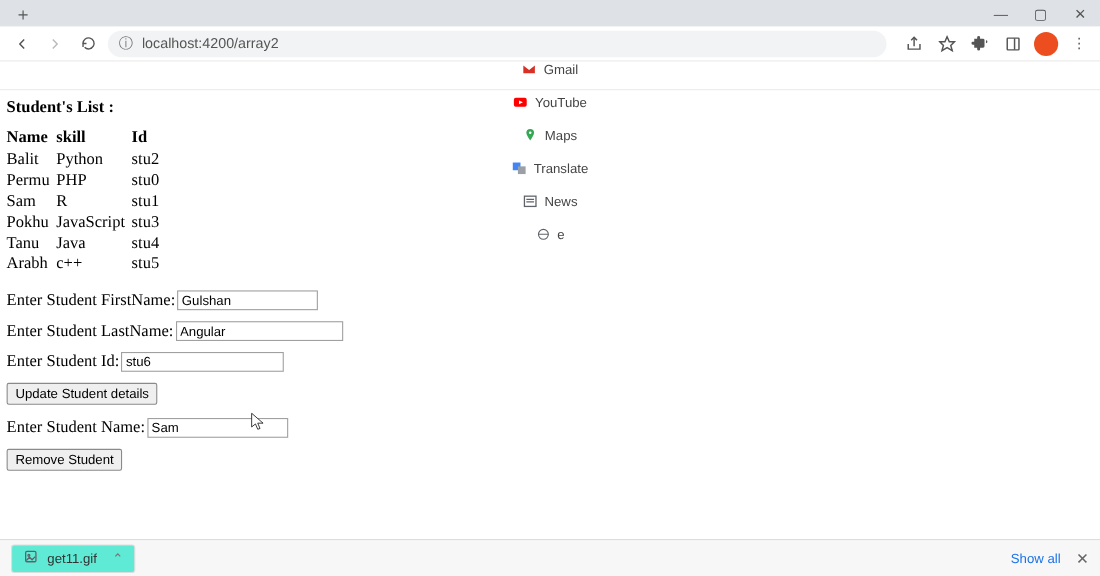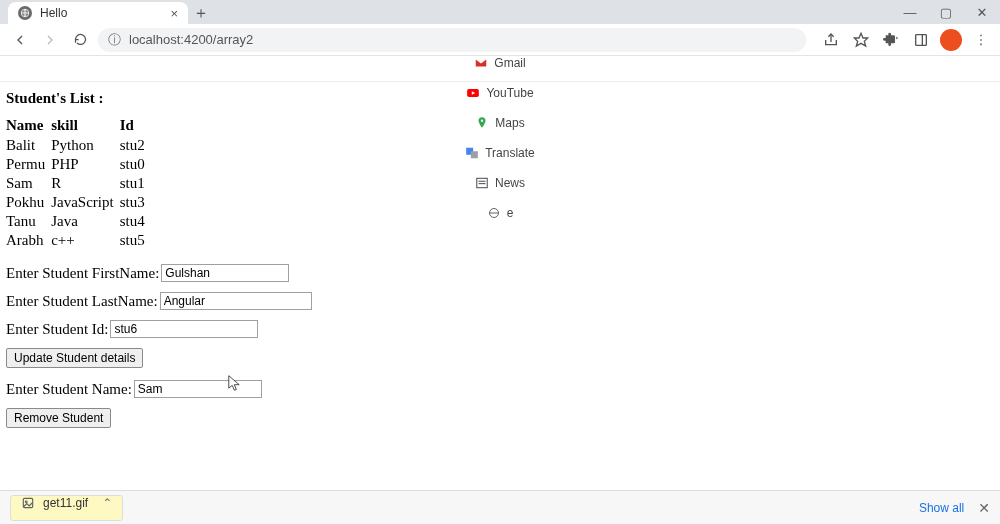--- a/index.html
+++ b/index.html
@@ -172,23 +172,23 @@
       height: 34px;
       background: #f7f7f7;
       border-top: 1px solid #ddd;
       display: flex;
       align-items: center;
       padding: 0 10px;
       font-size: 12px;
       color: #333;
     }
     .dl-chip {
-      display: flex; gap: 8px;
+      display: flex; align-items: center; gap: 8px;
       border: 1px solid #ddd;
-      background: #fef9c3;
+      background: #5eead4;
       height: 26px;
       padding: 0 10px;
       border-radius: 3px;
       cursor: pointer;
     }
     .dl-chevron { color: #777; margin-left: 6px; }
     .dl-right { margin-left: auto; display: flex; align-items: center; gap: 14px; }
     .show-all { color: #1a73e8; cursor: pointer; }
     .dl-close { color: #666; cursor: pointer; font-size: 14px; }
 
@@ -197,30 +197,20 @@
       position: absolute;
       left: 228px; top: 375px;
       width: 14px; height: 18px;
       pointer-events: none;
     }
   </style>
 </head>
 <body>
 
 <div class="browser-tabs">
-  <div class="tab">
-    <span class="tab-favicon">
-      <svg viewBox="0 0 24 24" fill="none" stroke="#fff" stroke-width="2">
-          <circle cx="12" cy="12" r="9"></circle>
-          <path d="M3 12h18M12 3c3 3 3 15 0 18M12 3c-3 3-3 15 0 18"></path>
-        </svg>
-    </span>
-    <span class="tab-title">Hello</span>
-    <span class="tab-close">×</span>
-  </div>
   <div class="new-tab">＋</div>
   <div class="window-controls">
     <div class="win-btn">—</div>
     <div class="win-btn">▢</div>
     <div class="win-btn">✕</div>
   </div>
 </div>
 
 <div class="addr-bar">
   <div class="nav-btn">

